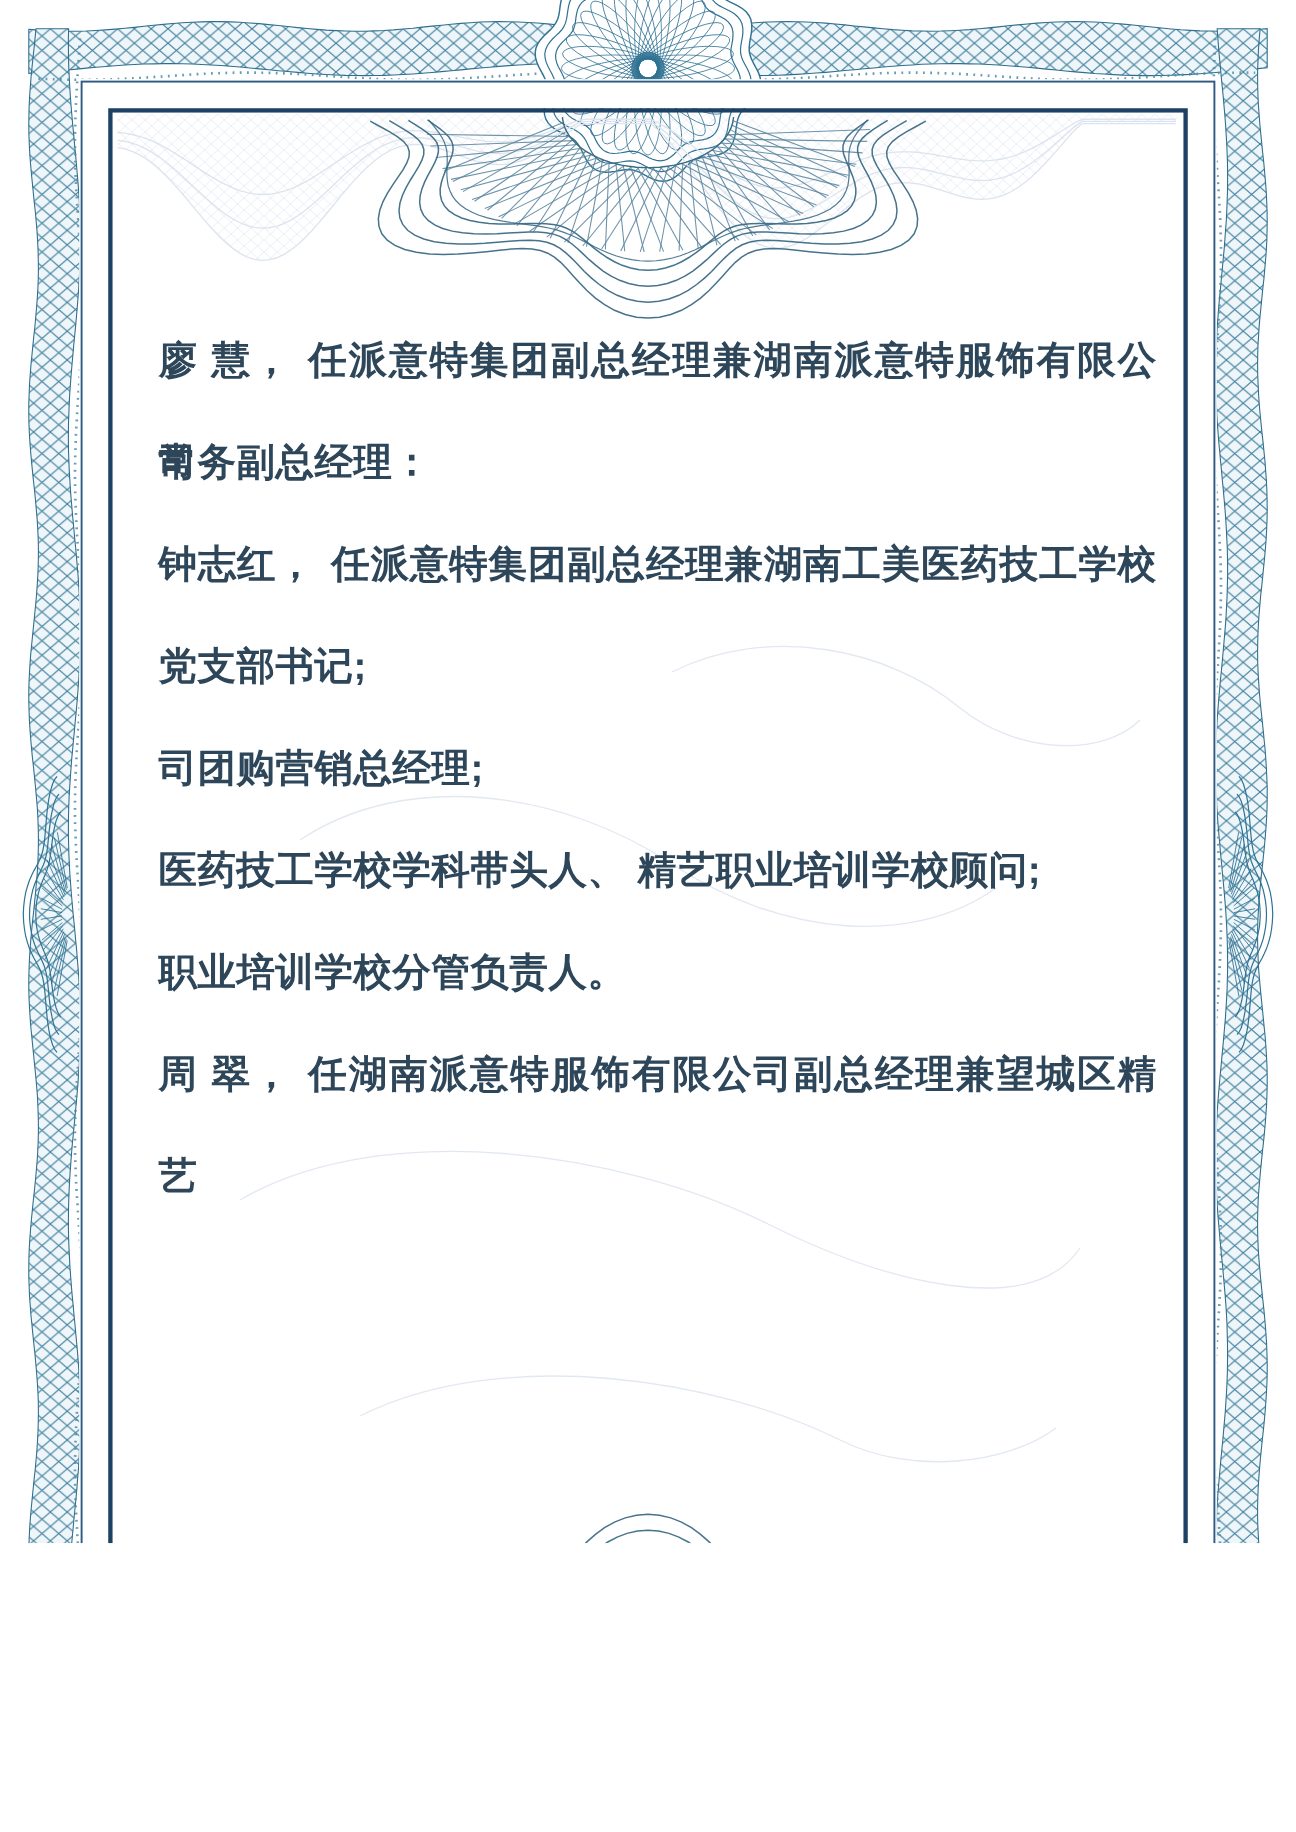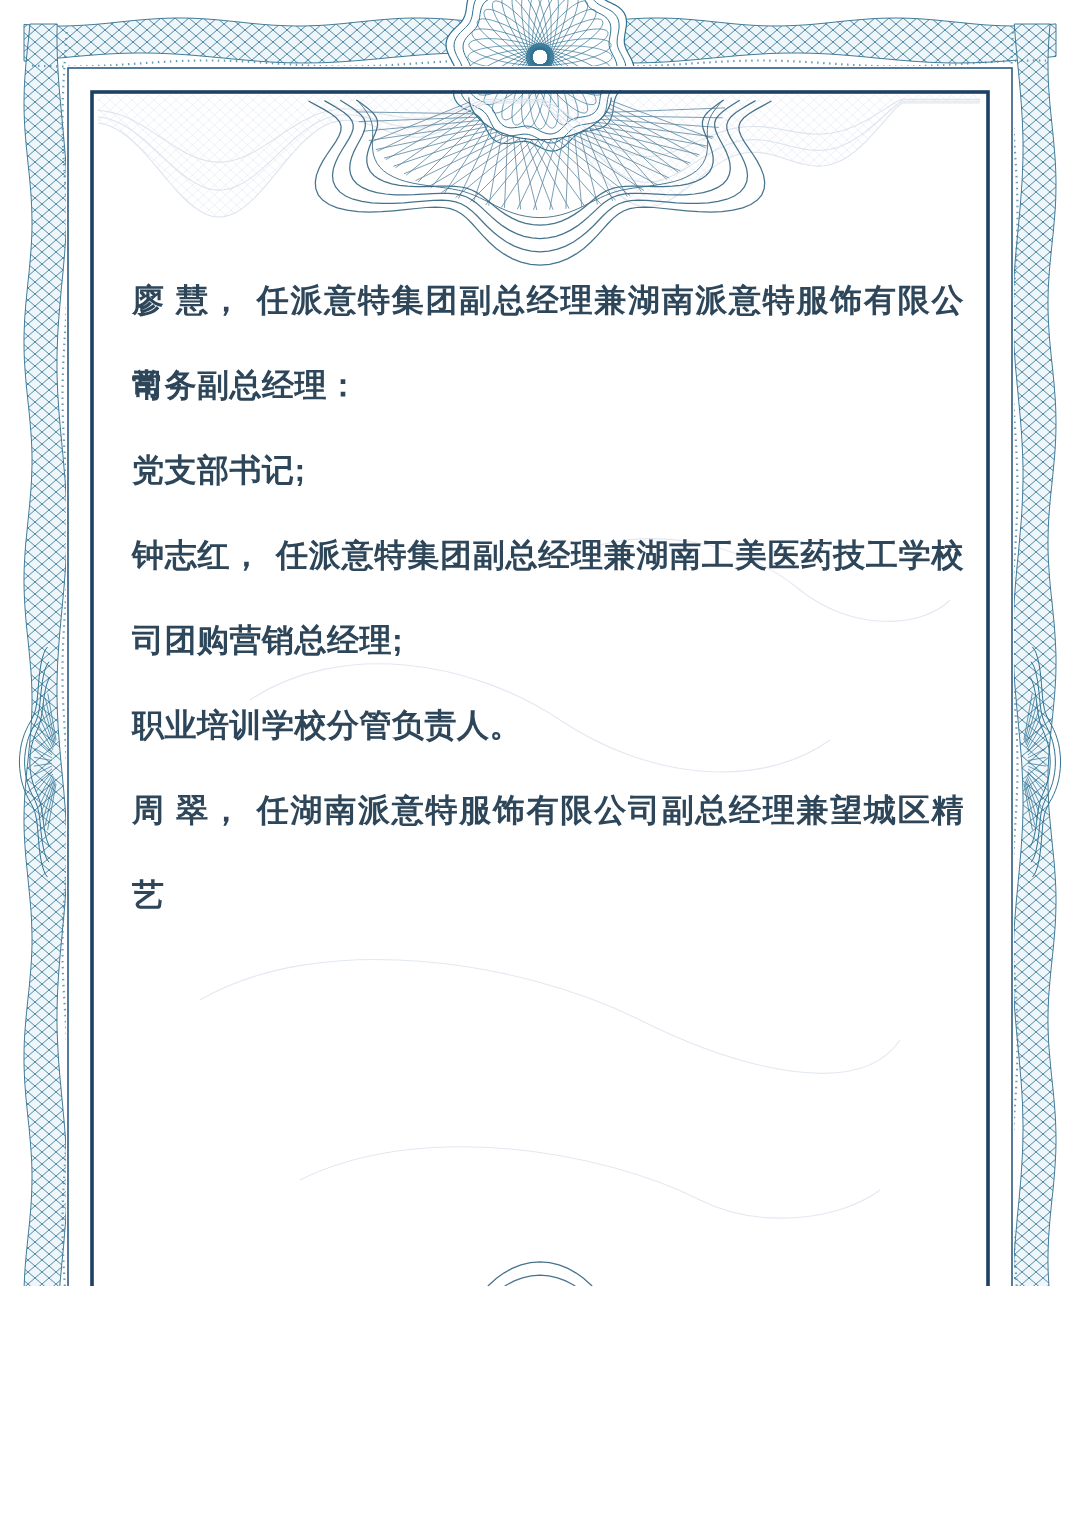--- a/index.html
+++ b/index.html
@@ -336,20 +336,21 @@
       <path fill="none" stroke="#3c6b86" stroke-width="1" opacity="0.9" d="M722.9,1427.1L719.7,1423.3L716.7,1419.6L714.0,1416.0L711.7,1412.4L709.9,1408.9L708.6,1405.2L707.7,1401.5L707.4,1397.7L707.3,1393.7L707.4,1389.5L707.6,1385.3L707.6,1380.9L707.2,1376.5L706.5,1372.1L705.0,1367.8L702.9,1363.6L700.0,1359.7L696.3,1356.1L691.8,1352.9L686.6,1350.1L680.8,1347.6L674.5,1345.6L667.8,1344.0L660.9,1342.7L654.0,1341.6L647.1,1340.7L640.3,1339.8L633.8,1339.0L627.6,1338.0L621.7,1336.8L616.1,1335.4L610.7,1333.6L605.5,1331.6L600.4,1329.3L595.2,1326.8L590.0,1324.2L584.6,1321.4L578.9,1318.7L573.0,1316.2L566.9,1313.9L560.4,1312.0L553.7,1310.6L546.9,1309.7L540.0,1309.4L533.1,1309.7L526.3,1310.6L519.6,1312.0L513.1,1313.9L507.0,1316.2L501.1,1318.7L495.4,1321.4L490.0,1324.2L484.8,1326.8L479.6,1329.3L474.5,1331.6L469.3,1333.6L463.9,1335.4L458.3,1336.8L452.4,1338.0L446.2,1339.0L439.7,1339.8L432.9,1340.7L426.0,1341.6L419.1,1342.7L412.2,1344.0L405.5,1345.6L399.2,1347.6L393.4,1350.1L388.2,1352.9L383.7,1356.1L380.0,1359.7L377.1,1363.6L375.0,1367.8L373.5,1372.1L372.8,1376.5L372.4,1380.9L372.4,1385.3L372.6,1389.5L372.7,1393.7L372.6,1397.7L372.3,1401.5L371.4,1405.2L370.1,1408.9L368.3,1412.4L366.0,1416.0L363.3,1419.6L360.3,1423.3L357.1,1427.1"></path>
       <path fill="none" stroke="#3c6b86" stroke-width="1.25" opacity="0.95" d="M723.7,1427.1L718.5,1423.4L713.6,1419.8L709.4,1416.4L706.1,1413.0L703.9,1409.7L702.6,1406.1L702.4,1402.5L703.1,1398.5L704.6,1394.3L706.5,1389.8L708.6,1385.0L710.6,1380.0L712.2,1374.9L713.2,1369.7L713.1,1364.7L712.0,1359.9L709.7,1355.4L706.1,1351.5L701.2,1348.1L695.3,1345.3L688.3,1343.2L680.6,1341.7L672.4,1340.8L664.0,1340.4L655.5,1340.4L647.2,1340.6L639.3,1340.8L631.9,1340.8L625.2,1340.6L619.0,1340.0L613.4,1338.8L608.3,1337.0L603.5,1334.6L599.0,1331.7L594.5,1328.2L589.9,1324.4L585.0,1320.3L579.8,1316.3L574.1,1312.4L568.0,1308.9L561.5,1305.9L554.5,1303.7L547.3,1302.3L540.0,1301.8L532.7,1302.3L525.5,1303.7L518.5,1305.9L512.0,1308.9L505.9,1312.4L500.2,1316.3L495.0,1320.3L490.1,1324.4L485.5,1328.2L481.0,1331.7L476.5,1334.6L471.7,1337.0L466.6,1338.8L461.0,1340.0L454.8,1340.6L448.1,1340.8L440.7,1340.8L432.8,1340.6L424.5,1340.4L416.0,1340.4L407.6,1340.8L399.4,1341.7L391.7,1343.2L384.7,1345.3L378.8,1348.1L373.9,1351.5L370.3,1355.4L368.0,1359.9L366.9,1364.7L366.8,1369.7L367.8,1374.9L369.4,1380.0L371.4,1385.0L373.5,1389.8L375.4,1394.3L376.9,1398.5L377.6,1402.5L377.4,1406.1L376.1,1409.7L373.9,1413.0L370.6,1416.4L366.4,1419.8L361.5,1423.4L356.3,1427.1"></path>
       <path fill="none" stroke="#3c6b86" stroke-width="1.25" opacity="0.95" d="M739.7,1426.7L733.3,1422.7L727.5,1418.9L722.5,1415.3L718.6,1411.7L716.0,1408.1L714.7,1404.3L714.7,1400.3L715.8,1396.0L717.8,1391.3L720.4,1386.3L723.3,1381.0L726.1,1375.4L728.4,1369.6L729.9,1363.8L730.3,1358.1L729.4,1352.7L727.1,1347.7L723.2,1343.3L717.8,1339.6L711.1,1336.6L703.2,1334.4L694.5,1333.0L685.1,1332.2L675.5,1332.1L665.8,1332.3L656.4,1332.8L647.5,1333.3L639.2,1333.7L631.7,1333.7L624.9,1333.1L618.8,1331.9L613.4,1330.0L608.4,1327.3L603.6,1323.9L598.9,1319.9L594.1,1315.4L589.0,1310.6L583.4,1305.8L577.4,1301.1L570.7,1296.9L563.6,1293.4L556.0,1290.7L548.1,1289.1L540.0,1288.5L531.9,1289.1L524.0,1290.7L516.4,1293.4L509.3,1296.9L502.6,1301.1L496.6,1305.8L491.0,1310.6L485.9,1315.4L481.1,1319.9L476.4,1323.9L471.6,1327.3L466.6,1330.0L461.2,1331.9L455.1,1333.1L448.3,1333.7L440.8,1333.7L432.5,1333.3L423.6,1332.8L414.2,1332.3L404.5,1332.1L394.9,1332.2L385.5,1333.0L376.8,1334.4L368.9,1336.6L362.2,1339.6L356.8,1343.3L352.9,1347.7L350.6,1352.7L349.7,1358.1L350.1,1363.8L351.6,1369.6L353.9,1375.4L356.7,1381.0L359.6,1386.3L362.2,1391.3L364.2,1396.0L365.3,1400.3L365.3,1404.3L364.0,1408.1L361.4,1411.7L357.5,1415.3L352.5,1418.9L346.7,1422.7L340.3,1426.7"></path>
       <path fill="none" stroke="#3c6b86" stroke-width="1.25" opacity="0.95" d="M755.6,1426.4L748.1,1422.1L741.3,1418.0L735.6,1414.2L731.1,1410.3L728.2,1406.5L726.8,1402.5L726.9,1398.1L728.4,1393.5L731.0,1388.4L734.3,1382.9L738.0,1377.0L741.6,1370.7L744.6,1364.3L746.7,1357.8L747.5,1351.5L746.8,1345.5L744.4,1340.0L740.3,1335.1L734.4,1331.0L726.9,1327.8L718.1,1325.6L708.3,1324.2L697.8,1323.6L686.9,1323.7L676.1,1324.2L665.6,1325.1L655.6,1325.9L646.5,1326.6L638.2,1326.8L630.8,1326.3L624.3,1325.1L618.5,1323.0L613.2,1320.0L608.2,1316.1L603.3,1311.5L598.3,1306.3L593.0,1300.8L587.1,1295.2L580.6,1289.9L573.5,1285.0L565.7,1280.9L557.5,1277.8L548.8,1275.9L540.0,1275.2L531.2,1275.9L522.5,1277.8L514.3,1280.9L506.5,1285.0L499.4,1289.9L492.9,1295.2L487.0,1300.8L481.7,1306.3L476.7,1311.5L471.8,1316.1L466.8,1320.0L461.5,1323.0L455.7,1325.1L449.2,1326.3L441.8,1326.8L433.5,1326.6L424.4,1325.9L414.4,1325.1L403.9,1324.2L393.1,1323.7L382.2,1323.6L371.7,1324.2L361.9,1325.6L353.1,1327.8L345.6,1331.0L339.7,1335.1L335.6,1340.0L333.2,1345.5L332.5,1351.5L333.3,1357.8L335.4,1364.3L338.4,1370.7L342.0,1377.0L345.7,1382.9L349.0,1388.4L351.6,1393.5L353.1,1398.1L353.2,1402.5L351.8,1406.5L348.9,1410.3L344.4,1414.2L338.7,1418.0L331.9,1422.1L324.4,1426.4"></path>
       <path fill="none" stroke="#3c6b86" stroke-width="1.25" opacity="0.95" d="M771.5,1426.0L763.0,1421.4L755.2,1417.1L748.6,1413.0L743.6,1409.0L740.3,1404.9L738.9,1400.6L739.2,1396.0L741.1,1391.0L744.2,1385.4L748.3,1379.4L752.7,1373.0L757.1,1366.1L760.8,1359.0L763.5,1351.9L764.7,1344.9L764.2,1338.3L761.8,1332.2L757.3,1326.9L750.9,1322.5L742.7,1319.1L733.0,1316.8L722.1,1315.4L710.5,1315.0L698.4,1315.3L686.4,1316.2L674.7,1317.3L663.8,1318.5L653.7,1319.5L644.7,1319.9L636.7,1319.5L629.7,1318.3L623.5,1316.0L618.0,1312.7L612.8,1308.4L607.8,1303.2L602.5,1297.3L596.9,1291.1L590.7,1284.7L583.8,1278.6L576.2,1273.1L567.9,1268.4L559.0,1264.9L549.6,1262.7L540.0,1261.9L530.4,1262.7L521.0,1264.9L512.1,1268.4L503.8,1273.1L496.2,1278.6L489.3,1284.7L483.1,1291.1L477.5,1297.3L472.2,1303.2L467.2,1308.4L462.0,1312.7L456.5,1316.0L450.3,1318.3L443.3,1319.5L435.3,1319.9L426.3,1319.5L416.2,1318.5L405.3,1317.3L393.6,1316.2L381.6,1315.3L369.5,1315.0L357.9,1315.4L347.0,1316.8L337.3,1319.1L329.1,1322.5L322.7,1326.9L318.2,1332.2L315.8,1338.3L315.3,1344.9L316.5,1351.9L319.2,1359.0L322.9,1366.1L327.3,1373.0L331.7,1379.4L335.8,1385.4L338.9,1391.0L340.8,1396.0L341.1,1400.6L339.7,1404.9L336.4,1409.0L331.4,1413.0L324.8,1417.1L317.0,1421.4L308.5,1426.0"></path>
     </svg>
 
   <div class="text-block">
       <div class="line"><span class="pname">廖 慧，</span><span>任派意特集团副总经理兼湖南派意特服饰有限公司</span></div>
       <div class="line nofill"><span>常务副总经理：</span></div>
+      <div class="line"><span class="pname">钟志红，</span><span>任派意特集团副总经理兼湖南工美医药技工学校</span></div>
       <div class="line nofill"><span>党支部书记;</span></div>
-      <div class="line"><span class="pname">钟志红，</span><span>任派意特集团副总经理兼湖南工美医药技工学校</span></div>
       <div class="line nofill"><span>司团购营销总经理;</span></div>
+      <div class="line nofill"><span>医药技工学校学科带头人、 精艺职业培训学校顾问;</span></div>
       <div class="line nofill"><span>职业培训学校分管负责人。</span></div>
       <div class="line"><span class="pname">周 翠，</span><span>任湖南派意特服饰有限公司副总经理兼望城区精艺</span></div>
     </div>
 
 </div>
 
 </body></html>

